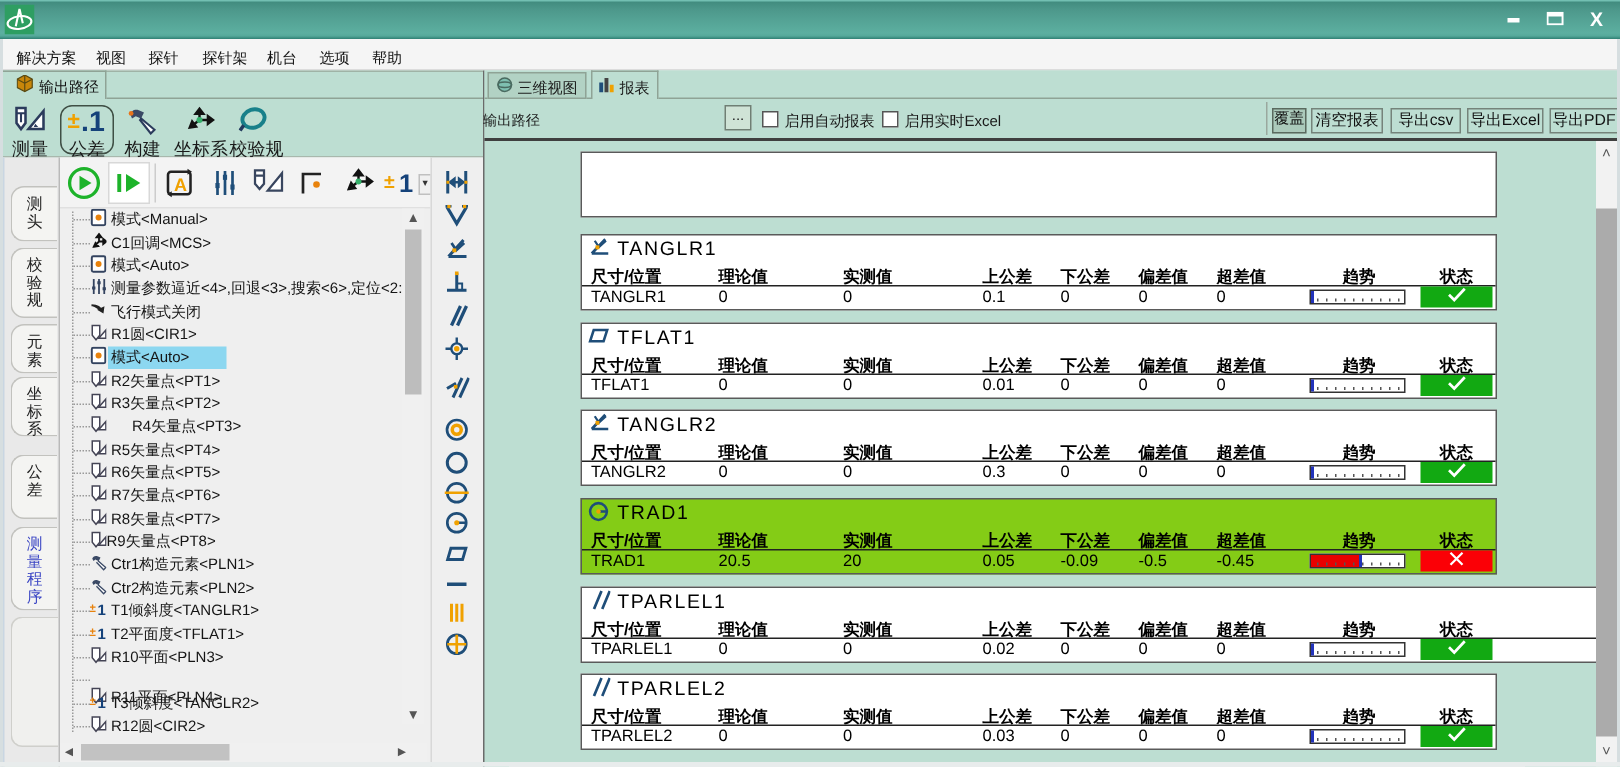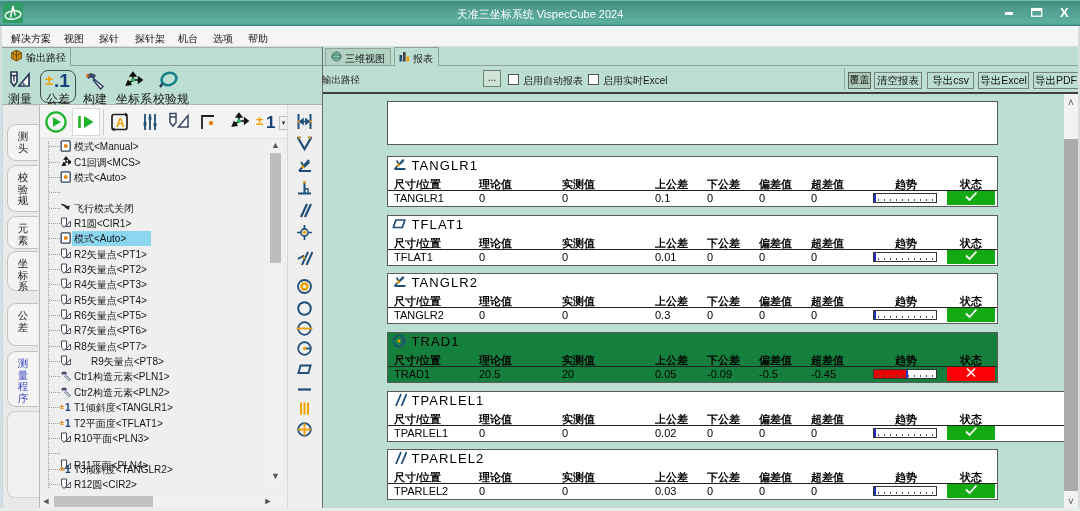--- a/index.html
+++ b/index.html
@@ -15,21 +15,20 @@
 <div id="win">
 
 <div class="abs" style="left:0;top:0;width:1080px;height:26px;background:linear-gradient(#3f897c,#4d988b 25%,#55a496 55%,#5cafa0 85%,#55a99a 92%,#2f8073)">
       <div class="abs" style="left:0;top:0;width:1080px;height:1px;background:#73bfb2"></div>
     </div>
 <div class="abs" style="left:3px;top:3px"><svg width="20" height="20" viewBox="0 0 20 20" style="">
         <rect width="20" height="20" fill="#2e9e62"></rect>
         <ellipse cx="10" cy="12" rx="8" ry="4.2" fill="none" stroke="#fff" stroke-width="1.4" transform="rotate(-8 10 12)"></ellipse>
         <path d="M7.5 14.5L10 3l2.2 9.5" fill="none" stroke="#fff" stroke-width="1.4"></path>
       </svg></div>
-<div class="abs" style="left:0;top:7px;width:1080px;text-align:center;color:#fff;font-size:11px">天准三坐标系统 VispecCube 2024</div>
 <div class="abs" style="left:1005px;top:12px;width:8px;height:3px;background:#fff"></div>
 <div class="abs" style="left:1031px;top:6px"><svg width="12" height="11" viewBox="0 0 12 11" style="">
         <rect x="0.7" y="2.6" width="10" height="7.6" fill="none" stroke="#fff" stroke-width="1.3"></rect>
         <rect x="0.7" y="2.6" width="10" height="2.4" fill="#fff"></rect>
       </svg></div>
 <div class="abs" style="left:1060px;top:5px;color:#fff;font-size:13px;font-weight:bold;font-family:'Liberation Sans'">X</div>
 <div class="abs" style="left:0;top:26px;width:1080px;height:21px;background:#f5f5f5;border-bottom:1px solid #dcdcdc"></div>
 <div class="abs" style="left:11px;top:32px;font-size:10px;color:#141414">解决方案</div>
 <div class="abs" style="left:64px;top:32px;font-size:10px;color:#141414">视图</div>
 <div class="abs" style="left:99px;top:32px;font-size:10px;color:#141414">探针</div>
@@ -139,20 +138,26 @@
 <div class="abs" style="left:9px;top:22.5px;width:11px;height:0;border-top:1px dotted #9a9a9a"></div>
 <div class="treerow" style="top:15.5px;left:20px"><svg width="11" height="12" viewBox="0 0 11 12" style="vertical-align:-2px">
           <path d="M6 6V1M6 1L4.3 3.2h3.4zM6 6h5M11 6L8.8 4.3v3.4zM6 6L2.5 9.5M2.5 9.5l3-.4-1.8-2.2z" stroke="#111" stroke-width="1.2" fill="#111"></path>
         </svg><span style="margin-left:3px">C1回调&lt;MCS&gt;</span></div>
 <div class="abs" style="left:9px;top:37.9px;width:11px;height:0;border-top:1px dotted #9a9a9a"></div>
 <div class="treerow" style="top:30.9px;left:20px"><svg width="11" height="12" viewBox="0 0 11 12" style="vertical-align:-2px">
           <rect x="1.2" y="0.8" width="9" height="10.4" rx="1" fill="#fff" stroke="#33435f" stroke-width="1.3"></rect>
           <circle cx="5.7" cy="6" r="2" fill="#e8820c"></circle>
         </svg><span style="margin-left:3px">模式&lt;Auto&gt;</span></div>
 <div class="abs" style="left:9px;top:53.2px;width:11px;height:0;border-top:1px dotted #9a9a9a"></div>
+<div class="treerow" style="top:46.2px;left:20px"><svg width="11" height="12" viewBox="0 0 11 12" style="vertical-align:-2px">
+          <path d="M2.5 1v10M6 1v10M9.5 1v10" stroke="#33435f" stroke-width="1.2"></path>
+          <rect x="1.4" y="6" width="2.2" height="2" fill="#33435f"></rect>
+          <rect x="4.9" y="2.5" width="2.2" height="2" fill="#33435f"></rect>
+          <rect x="8.4" y="6.5" width="2.2" height="2" fill="#33435f"></rect>
+        </svg><span style="margin-left:3px">测量参数逼近&lt;4&gt;,回退&lt;3&gt;,搜索&lt;6&gt;,定位&lt;2:</span></div>
 <div class="abs" style="left:9px;top:68.6px;width:11px;height:0;border-top:1px dotted #9a9a9a"></div>
 <div class="treerow" style="top:61.6px;left:20px"><svg width="11" height="12" viewBox="0 0 11 12" style="vertical-align:-2px">
           <path d="M1 2.5c4 0 6 1 7.5 4.5M8.5 7l.4-2.8L6 5.6z" stroke="#222" stroke-width="1.2" fill="#222"></path>
         </svg><span style="margin-left:3px">飞行模式关闭</span></div>
 <div class="abs" style="left:9px;top:84.0px;width:11px;height:0;border-top:1px dotted #9a9a9a"></div>
 <div class="treerow" style="top:77.0px;left:20px"><svg width="11" height="12" viewBox="0 0 11 12" style="vertical-align:-2px">
           <path d="M1.5 1h5v6.5L4 10.5 1.5 7.5z" fill="#fff" stroke="#445" stroke-width="1"></path>
           <path d="M10.6 9.5H5.8l4.8-5.5z" fill="#fff" stroke="#445" stroke-width="1"></path>
         </svg><span style="margin-left:3px">R1圆&lt;CIR1&gt;</span></div>
 <div class="abs" style="left:9px;top:99.3px;width:11px;height:0;border-top:1px dotted #9a9a9a"></div>
@@ -168,21 +173,21 @@
         </svg><span style="margin-left:3px">R2矢量点&lt;PT1&gt;</span></div>
 <div class="abs" style="left:9px;top:130.0px;width:11px;height:0;border-top:1px dotted #9a9a9a"></div>
 <div class="treerow" style="top:123.0px;left:20px"><svg width="11" height="12" viewBox="0 0 11 12" style="vertical-align:-2px">
           <path d="M1.5 1h5v6.5L4 10.5 1.5 7.5z" fill="#fff" stroke="#445" stroke-width="1"></path>
           <path d="M10.6 9.5H5.8l4.8-5.5z" fill="#fff" stroke="#445" stroke-width="1"></path>
         </svg><span style="margin-left:3px">R3矢量点&lt;PT2&gt;</span></div>
 <div class="abs" style="left:9px;top:145.3px;width:11px;height:0;border-top:1px dotted #9a9a9a"></div>
 <div class="treerow" style="top:138.3px;left:20px"><svg width="11" height="12" viewBox="0 0 11 12" style="vertical-align:-2px">
           <path d="M1.5 1h5v6.5L4 10.5 1.5 7.5z" fill="#fff" stroke="#445" stroke-width="1"></path>
           <path d="M10.6 9.5H5.8l4.8-5.5z" fill="#fff" stroke="#445" stroke-width="1"></path>
-        </svg><span style="margin-left:3px">R4矢量点&lt;PT3&gt;</span></div>
+        </svg><span style="margin-left:17px">R4矢量点&lt;PT3&gt;</span></div>
 <div class="abs" style="left:9px;top:160.7px;width:11px;height:0;border-top:1px dotted #9a9a9a"></div>
 <div class="treerow" style="top:153.7px;left:20px"><svg width="11" height="12" viewBox="0 0 11 12" style="vertical-align:-2px">
           <path d="M1.5 1h5v6.5L4 10.5 1.5 7.5z" fill="#fff" stroke="#445" stroke-width="1"></path>
           <path d="M10.6 9.5H5.8l4.8-5.5z" fill="#fff" stroke="#445" stroke-width="1"></path>
         </svg><span style="margin-left:3px">R5矢量点&lt;PT4&gt;</span></div>
 <div class="abs" style="left:9px;top:176.0px;width:11px;height:0;border-top:1px dotted #9a9a9a"></div>
 <div class="treerow" style="top:169.0px;left:20px"><svg width="11" height="12" viewBox="0 0 11 12" style="vertical-align:-2px">
           <path d="M1.5 1h5v6.5L4 10.5 1.5 7.5z" fill="#fff" stroke="#445" stroke-width="1"></path>
           <path d="M10.6 9.5H5.8l4.8-5.5z" fill="#fff" stroke="#445" stroke-width="1"></path>
         </svg><span style="margin-left:3px">R6矢量点&lt;PT5&gt;</span></div>
@@ -193,21 +198,21 @@
         </svg><span style="margin-left:3px">R7矢量点&lt;PT6&gt;</span></div>
 <div class="abs" style="left:9px;top:206.7px;width:11px;height:0;border-top:1px dotted #9a9a9a"></div>
 <div class="treerow" style="top:199.7px;left:20px"><svg width="11" height="12" viewBox="0 0 11 12" style="vertical-align:-2px">
           <path d="M1.5 1h5v6.5L4 10.5 1.5 7.5z" fill="#fff" stroke="#445" stroke-width="1"></path>
           <path d="M10.6 9.5H5.8l4.8-5.5z" fill="#fff" stroke="#445" stroke-width="1"></path>
         </svg><span style="margin-left:3px">R8矢量点&lt;PT7&gt;</span></div>
 <div class="abs" style="left:9px;top:222.1px;width:11px;height:0;border-top:1px dotted #9a9a9a"></div>
 <div class="treerow" style="top:215.1px;left:20px"><svg width="11" height="12" viewBox="0 0 11 12" style="vertical-align:-2px">
           <path d="M1.5 1h5v6.5L4 10.5 1.5 7.5z" fill="#fff" stroke="#445" stroke-width="1"></path>
           <path d="M10.6 9.5H5.8l4.8-5.5z" fill="#fff" stroke="#445" stroke-width="1"></path>
-        </svg><span style="margin-left:20px">R9矢量点&lt;PT8&gt;</span></div>
+        </svg><span style="margin-left:0">R9矢量点&lt;PT8&gt;</span></div>
 <div class="abs" style="left:9px;top:237.4px;width:11px;height:0;border-top:1px dotted #9a9a9a"></div>
 <div class="treerow" style="top:230.4px;left:20px"><svg width="11" height="12" viewBox="0 0 11 12" style="vertical-align:-2px">
           <path d="M1.5 3.5C1.8 2 3.5 1.2 5 1.8l2 .9-1.2 2.4L3.6 4 2.4 5z" fill="#3b4a66"></path>
           <path d="M5.3 4.8l5.2 4.6-1.4 1.4-4.8-5" fill="#fff" stroke="#3b4a66" stroke-width="0.9"></path>
         </svg><span style="margin-left:3px">Ctr1构造元素&lt;PLN1&gt;</span></div>
 <div class="abs" style="left:9px;top:252.8px;width:11px;height:0;border-top:1px dotted #9a9a9a"></div>
 <div class="treerow" style="top:245.8px;left:20px"><svg width="11" height="12" viewBox="0 0 11 12" style="vertical-align:-2px">
           <path d="M1.5 3.5C1.8 2 3.5 1.2 5 1.8l2 .9-1.2 2.4L3.6 4 2.4 5z" fill="#3b4a66"></path>
           <path d="M5.3 4.8l5.2 4.6-1.4 1.4-4.8-5" fill="#fff" stroke="#3b4a66" stroke-width="0.9"></path>
         </svg><span style="margin-left:3px">Ctr2构造元素&lt;PLN2&gt;</span></div>
@@ -456,21 +461,21 @@
         <div class="abs" style="left:34px;bottom:1px;width:1px;height:2px;background:#555"></div>
         <div class="abs" style="left:40px;bottom:1px;width:1px;height:2px;background:#555"></div>
         <div class="abs" style="left:46px;bottom:1px;width:1px;height:2px;background:#555"></div>
         <div class="abs" style="left:52px;bottom:1px;width:1px;height:2px;background:#555"></div>
         <div class="abs" style="left:58px;bottom:1px;width:1px;height:2px;background:#555"></div>
       </div>
       <div class="abs" style="left:559px;top:34px;width:48px;height:14px;background:#12a912;text-align:center"><svg width="18" height="11" viewBox="0 0 18 11" style="">
           <path d="M4 5.5l3.5 3.5 7-7.5" stroke="#fff" stroke-width="1.8" fill="none"></path>
         </svg></div>
     </div>
-<div class="abs" style="left:387px;top:332px;width:611px;height:51px;background:#15803d;border:1px solid #5a5a5a">
+<div class="abs" style="left:387px;top:332px;width:611px;height:51px;background:#84cc16;border:1px solid #5a5a5a">
       <div class="abs" style="left:4px;top:1px;font-size:13px;letter-spacing:1.1px;color:#000;white-space:nowrap"><svg width="15" height="14" viewBox="0 0 15 14" style="vertical-align:-2px">
           <circle cx="7" cy="7" r="5.6" stroke="#1f4e79" stroke-width="1.7" fill="none"></circle>
           <path d="M7 7h5.6" stroke="#1f4e79" stroke-width="1.7"></path>
           <circle cx="7" cy="7" r="1.5" fill="#f0a100"></circle>
         </svg> <span style="margin-left:0px">TRAD1</span></div>
       <div class="hdr" style="left:6px;top:20px">尺寸/位置</div>
       <div class="hdr" style="left:91px;top:20px">理论值</div>
       <div class="hdr" style="left:174px;top:20px">实测值</div>
       <div class="hdr" style="left:267px;top:20px">上公差</div>
       <div class="hdr" style="left:319px;top:20px">下公差</div>

